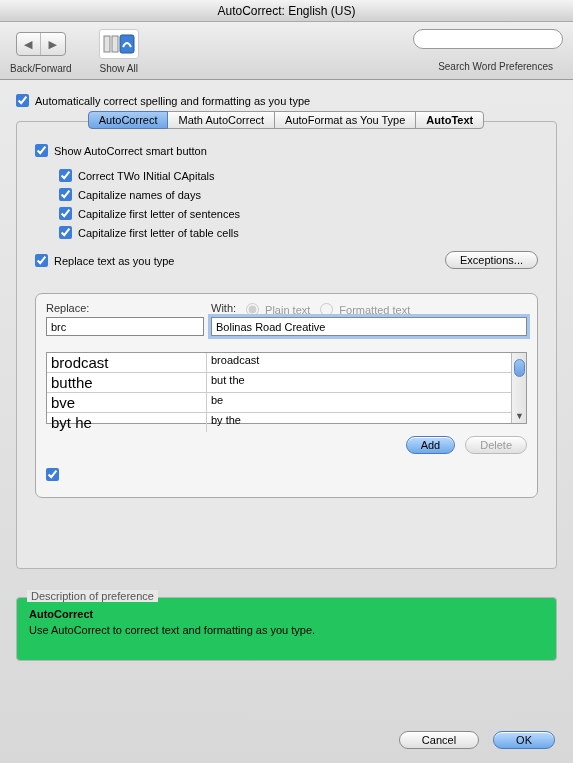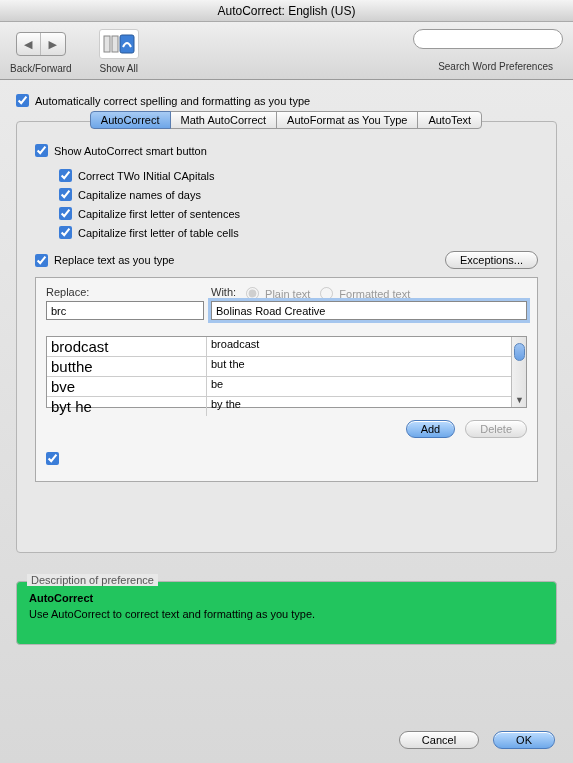--- a/index.html
+++ b/index.html
@@ -104,21 +104,21 @@
   color: #333;
   margin-top: 12px;
   margin-right: 10px;
 }
 
 .content {
   padding: 14px 16px 0;
 }
 .checkbox-row {
   display: flex;
-  align-items: center;
+  align-items: flex-end;
   margin-bottom: 6px;
 }
 .checkbox-row input[type=checkbox] {
   width: 13px;
   height: 13px;
   margin-right: 6px;
   accent-color: #3b7dd8;
 }
 .checkbox-row label { font-size: 11px; }
 
@@ -137,21 +137,21 @@
 }
 .tab {
   background: linear-gradient(#fdfdfd, #e4e4e4);
   border: 1px solid #9a9a9a;
   padding: 2px 10px;
   font-size: 11px;
   margin-left: -1px;
   position: relative;
 }
 .tab:first-child { border-radius: 4px 0 0 4px; }
-.tab:last-child { border-radius: 0 4px 4px 0; }
+.tab:last-child { border-radius: 0 4px 4px 0; font-weight: bold; }
 .tab.active {
   background: linear-gradient(#a7cbf4, #6ea6e8);
   color: #000;
   border-color: #5a7db0;
   z-index: 1;
 }
 .panel-body {
   padding: 4px 18px 0;
 }
 .indent { margin-left: 24px; }
@@ -174,24 +174,24 @@
 .pill-btn.primary {
   background: linear-gradient(#bcdcff, #6fa9ea);
   border: 1px solid #4a7bbd;
 }
 .pill-btn.disabled {
   color: #999;
   border-color: #bbb;
 }
 
 .replace-table-wrap {
-  margin-top: 8px;
+  margin-top: 24px;
   border: 1px solid #aaa;
   background: #f5f5f5;
-  border-radius: 0;
+  border-radius: 7px;
   padding: 8px 10px 10px;
 }
 .replace-header {
   display: flex;
   align-items: center;
 }
 .col-replace { width: 165px; }
 .col-with { flex: 1; display: flex; align-items: center; gap: 10px; }
 .hdr-label { font-size: 11px; color: #333; margin-bottom: 3px; }
 .text-input {

